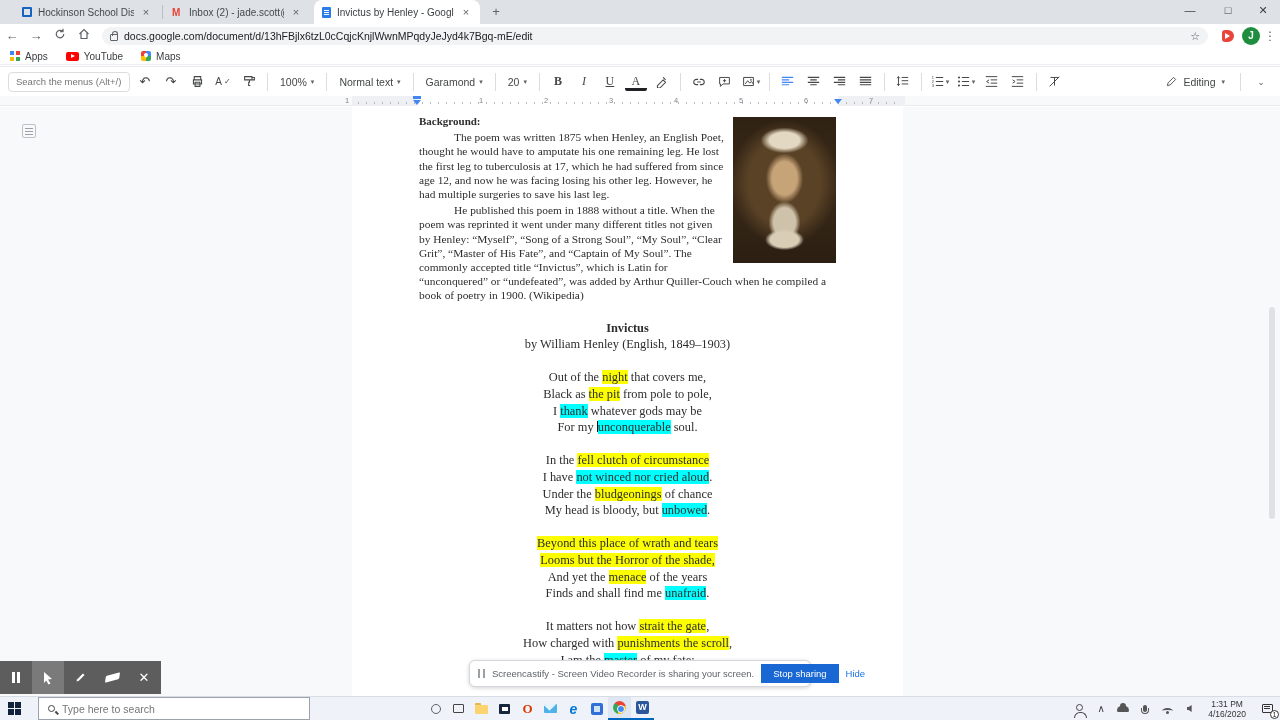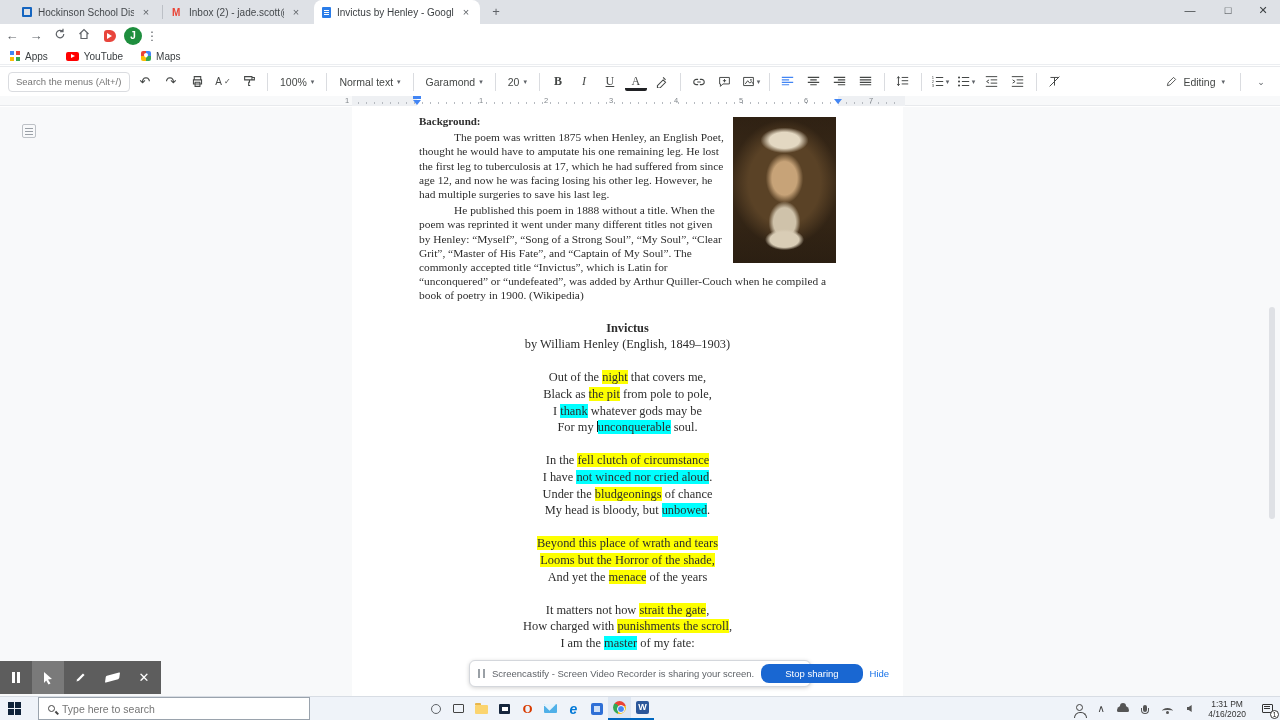--- a/index.html
+++ b/index.html
@@ -88,21 +88,21 @@
   .pline { min-height:16.6px; }
   .hl-y { background:#fdff00; }
   .hl-c { background:#00ffff; }
   .txtcursor { display:inline-block; width:1px; height:11px; background:#111; vertical-align:-1px; }
   .vscroll { position:absolute; right:5px; top:200px; width:6px; height:212px; background:#dfe1e5; border-radius:3px; }
 
   
   .sharebar { position:absolute; left:469px; top:660px; width:342px; height:27px; background:#fff; border:1px solid #d4d7dc; border-radius:6px; box-shadow:0 1px 4px rgba(0,0,0,.18); display:flex; align-items:center; padding:0 8px; gap:7px; z-index:5; }
   .pauseic { width:7px; height:9px; border-left:2px solid #9aa0a6; border-right:2px solid #9aa0a6; flex:none; }
   .sharetxt { font-size:9.5px; color:#5f6368; white-space:nowrap; flex:1; }
-  .stopbtn { background:#1967d2; color:#fff; font-size:9.5px; border:none; border-radius:8px; padding:4px 24px; white-space:nowrap; font-family:"Liberation Sans",sans-serif; }
+  .stopbtn { background:#1967d2; color:#fff; font-size:9.5px; border:none; border-radius:0; padding:4px 12px; white-space:nowrap; font-family:"Liberation Sans",sans-serif; }
   .hidebtn { color:#1a73e8; font-size:9.5px; white-space:nowrap; }
 
   
   .annbar { position:absolute; left:0; top:661px; width:161px; height:33px; background:#5d5d5d; display:flex; z-index:6; }
   .anncell { width:32px; height:33px; display:flex; align-items:center; justify-content:center; }
   .anncell.sel { background:#7a7a7a; }
   .ann-pause { width:8px; height:11px; border-left:3px solid #fff; border-right:3px solid #fff; }
   .ann-x { color:#fff; font-size:13px; }
   .ann-marker { width:13px; height:7px; background:#fff; transform:skewX(-25deg) rotate(-18deg); border-radius:1px; }
 
@@ -181,20 +181,25 @@
   <span class="navic">
     <svg width="12" height="12" viewBox="0 0 16 16">
         <path d="M13 8a5 5 0 1 1-1.5-3.5M12 1v4h-4" fill="none" stroke="#5f6368" stroke-width="1.6"></path>
       </svg>
   </span>
   <span class="navic">
     <svg width="12" height="12" viewBox="0 0 16 16">
         <path d="M2 8l6-6 6 6M4 7v7h8V7" fill="none" stroke="#5f6368" stroke-width="1.6"></path>
       </svg>
   </span>
+  <div class="omnibox">
+    <span class="lock"></span>
+    <input readonly="" value="docs.google.com/document/d/13hFBjlx6tzL0cCqjcKnjlWwnMPqdyJeJyd4k7Bgq-mE/edit" style="">
+    <span class="star">☆</span>
+  </div>
   <span class="ext-screencastify"></span>
   <span class="avatar">J</span>
   <span class="kebab">⋮</span>
 </div>
 
 <div class="bkbar">
   <span class="bkitem">
     <span class="bk-apps">
         <i></i>
         <i></i>
@@ -462,20 +467,21 @@
           <div class="stanza">
             <div class="pline">In the <span class="hl-y">fell clutch of circumstance</span></div>
             <div class="pline">I have <span class="hl-c">not winced nor cried aloud</span>.</div>
             <div class="pline">Under the <span class="hl-y">bludgeonings</span> of chance</div>
             <div class="pline">My head is bloody, but <span class="hl-c">unbowed</span>.</div>
           </div>
           <div class="stanza">
             <div class="pline"><span class="hl-y">Beyond this place of wrath and tears</span></div>
             <div class="pline"><span class="hl-y">Looms but the Horror of the shade,</span></div>
             <div class="pline">And yet the <span class="hl-y">menace</span> of the years</div>
+            <div class="pline">Finds and shall find me <span class="hl-c">unafraid</span>.</div>
           </div>
           <div class="stanza">
             <div class="pline">It matters not how <span class="hl-y">strait the gate</span>,</div>
             <div class="pline">How charged with <span class="hl-y">punishments the scroll</span>,</div>
             <div class="pline">I am the <span class="hl-c">master</span> of my fate:</div>
           </div>
         </div>
     </div>
   </div>
 

